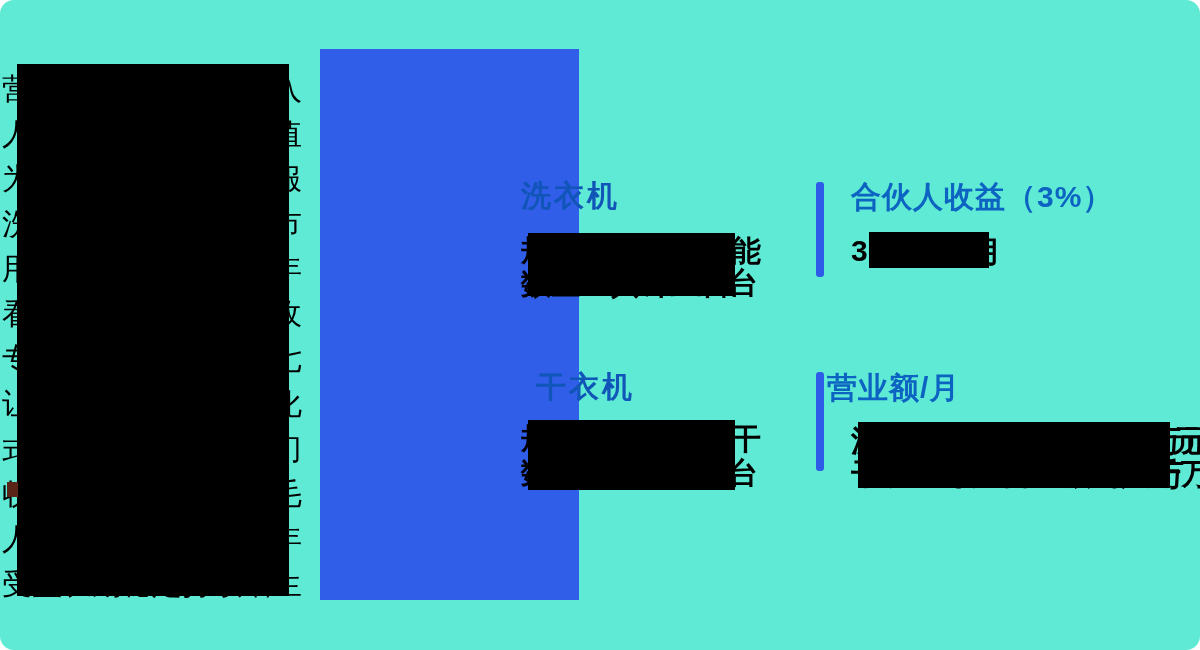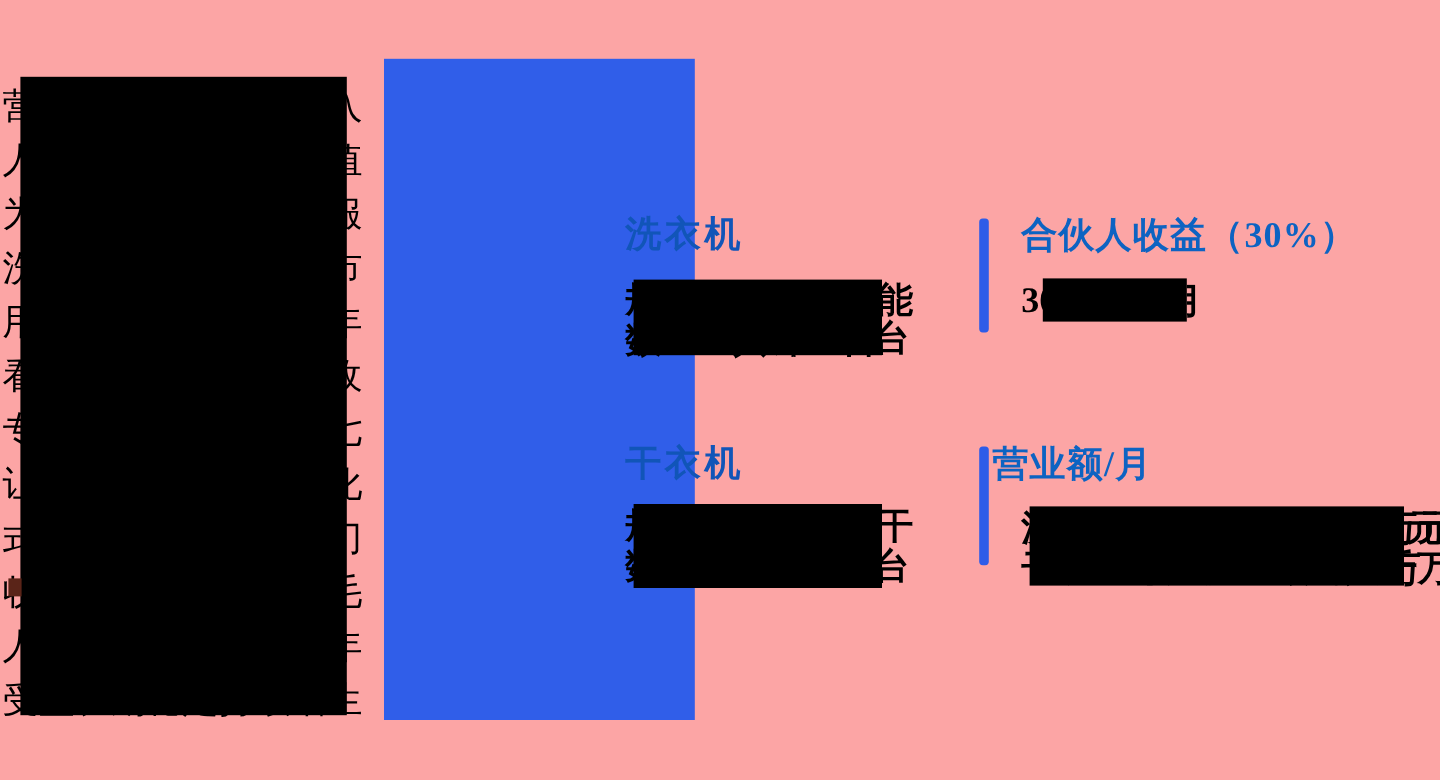--- a/index.html
+++ b/index.html
@@ -1,18 +1,19 @@
 <!DOCTYPE html>
 <html><head>
 <meta charset="utf-8">
 <style>
   html,body{margin:0;padding:0;background:#ffffff;}
   .stage{
-    position:relative;width:1200px;height:650px;overflow:hidden;background:#fca5a5;
-    font-family:Liberation Serif, serif;
+    position:relative;width:1200px;height:650px;overflow:hidden;background:#5eead4;
+    font-family:Liberation Sans, sans-serif;
+    border-radius:14px;
   }
   .abs{position:absolute;}
   
   .para-line{
     position:absolute;left:2px;width:310px;height:45px;
     font-size:30px;line-height:45px;font-weight:500;color:#000;
     white-space:nowrap;letter-spacing:0px;z-index:1;
   }
   .redaction{background:#000;z-index:2;}
   .red-frag{z-index:3;}
@@ -72,30 +73,30 @@
 
   <div>
     <div class="abs product-name" style="left:521px;top:181px;color:#1155b8;">洗衣机</div>
     <div class="abs hidden-line" style="left:521px;top:236px;">规格：大容量智能</div>
     <div class="abs hidden-line" style="left:521px;top:269px;">数量：共计五百</div>
     <div class="abs tail" style="left:728px;top:268px;">台</div>
     <div class="abs box" style="left:528px;top:233px;width:207px;height:63px;"></div>
   </div>
 
   <div>
-    <div class="abs product-name" style="left:521px;top:372px;color:#1155b8;">干衣机</div>
+    <div class="abs product-name" style="left:536px;top:372px;color:#1155b8;">干衣机</div>
     <div class="abs hidden-line" style="left:521px;top:424px;">规格：热泵式烘干</div>
     <div class="abs hidden-line" style="left:521px;top:458px;">数量：共计三百</div>
     <div class="abs tail" style="left:728px;top:458px;">台</div>
     <div class="abs box" style="left:528px;top:420px;width:207px;height:70px;"></div>
   </div>
 
   <div>
     <div class="abs accent-bar" style="left:816px;top:182px;height:95px;background:#2e5ce8;"></div>
-    <div class="abs stat-title" style="left:851px;top:181px;color:#0d63c2;">合伙人收益（30%）</div>
+    <div class="abs stat-title" style="left:851px;top:181px;color:#0d63c2;">合伙人收益（3%）</div>
     <div class="abs hidden-line" style="left:851px;top:236px;">3000元/月</div>
     <div class="abs box" style="left:869px;top:232px;width:120px;height:36px;"></div>
     <div class="abs clip-frag" style="left:989px;top:237px;width:14px;height:30px;">
       <span style="left:-17px;">月</span>
     </div>
   </div>
 
   <div>
     <div class="abs accent-bar" style="left:816px;top:372px;height:99px;background:#2e5ce8;"></div>
     <div class="abs stat-title" style="left:827px;top:372px;color:#0d63c2;">营业额/月</div>

